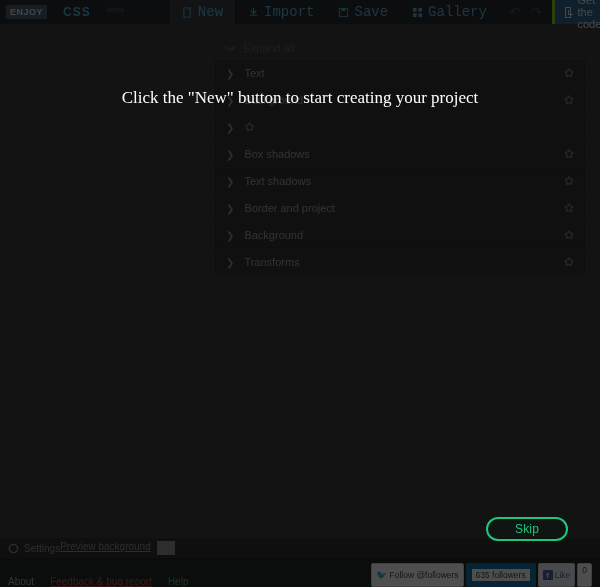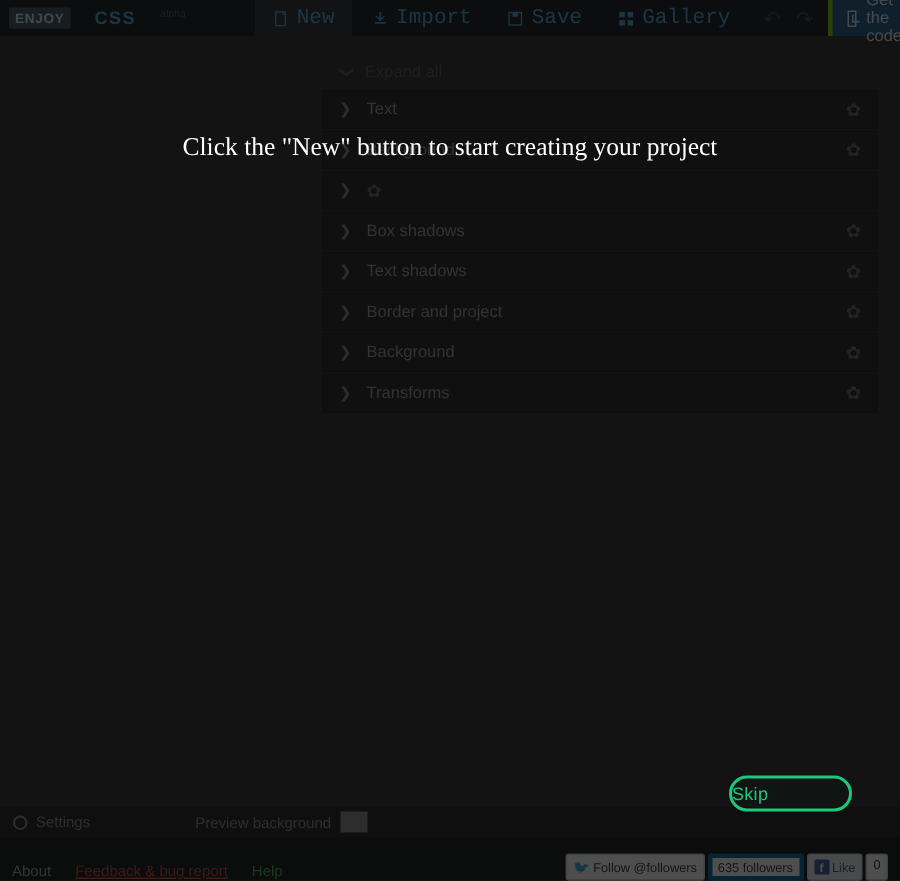--- a/index.html
+++ b/index.html
@@ -29,41 +29,41 @@
   .expand-all { display: flex; align-items: center; gap: 8px; color: #555; font-size: 11px; padding: 6px 12px; cursor: pointer; }
   .expand-all .chev { transform: rotate(90deg); display:inline-block; color:#555; font-size: 10px;}
   .panel-row { background: #232323; border: 1px solid #1a1a1a; height: 26px; display: flex; align-items: center; padding: 0 10px; margin-bottom: 1px; cursor: pointer; }
   .panel-row .chev { color: #888; font-size: 10px; margin-right: 10px; }
   .panel-row .label { color: #9a9a9a; font-size: 11px; flex: 1; }
   .panel-row .gear { color: #666; font-size: 12px; }
 
   
   .bottom-actions { position: absolute; left: 0; right: 0; bottom: 29px; height: 20px; background: #1e1e1e; display: flex; align-items: center; padding: 0 8px; font-size: 10px; color: #888; z-index: 4;}
   .settings { display: flex; align-items: center; gap: 5px; cursor: pointer; }
-  .preview-bg { margin-left: 70px; display:flex; align-items:flex-end; gap:6px; }
+  .preview-bg { display:flex; align-items:flex-start; gap:6px;text-decoration:underline; }
   .preview-swatch { width: 18px; height: 14px; background:#8a8a8a; cursor:pointer; }
 
   
   .footer { position: absolute; left:0; right:0; bottom:0; height:29px; background:#111315; display:flex; align-items:flex-end; padding:0 8px; font-size: 10px; z-index: 4;}
   .footer a { text-decoration:none; cursor:pointer; }
   .footer .about { color:#9aa0a6; margin-right: 16px;}
   .footer .feedback { color:#b94a3a; margin-right: 16px; text-decoration: underline;}
   .footer .help { color:#3fae5a; }
   .social { margin-left:auto; display:flex; gap:2px; }
   .tw-follow { background:#fff; color:#333; border:1px solid #ccc; border-radius:2px; padding:1px 4px; font-size:8.5px; display:flex; align-items:center; gap:2px;}
   .tw-bird { color:#1da1f2; font-size: 9px;}
-  .tw-count { background:#fff; color:#333; border:3px solid #0369a1; border-radius:2px; padding:1px 4px; font-size:8.5px;}
+  .tw-count { background:#fff; color:#333; border:6px solid #0369a1; border-radius:2px; padding:1px 4px; font-size:8.5px;}
   .fb-like { background:#eceff5; color:#3b5998; border:1px solid #cad4e7; border-radius:2px; padding:1px 4px; font-size:8.5px; display:flex; align-items:center; gap:2px;}
   .fb-icon{ background:#3b5998; color:#fff; width:10px; height:10px; font-size:8px; display:inline-flex; align-items:center; justify-content:center; border-radius:1px; font-weight:bold;}
   .fb-count { background:#fff; color:#333; border:1px solid #ccc; border-radius:2px; padding:1px 4px; font-size:8.5px;}
 
   
   .overlay { position:absolute; inset:0; background: rgba(10,10,10,0.72); z-index: 10; }
   .overlay-text { position:absolute; top: 88px; left: 0; right: 0; text-align:center; color:#fff; font-family: Georgia, 'Times New Roman', serif; font-size: 17px; }
-  .skip-btn { position:absolute; right: 32px; bottom: 46px; width: 82px; height: 24px; border: 2px solid #1ec77a; border-radius: 12px; color:#1ec77a; font-size: 12px; display:flex; align-items:center; justify-content:flex-start; font-family: Arial; cursor:pointer; background: rgba(0,30,20,0.15); letter-spacing: 0.2px;}
+  .skip-btn { position:absolute; right: 32px; bottom: 46px; width: 82px; height: 24px; border: 2px solid #1ec77a; border-radius: 12px; color:#1ec77a; font-size: 12px; display:flex; align-items:center; justify-content:center; font-family: Arial; cursor:pointer; background: rgba(0,30,20,0.15); letter-spacing: 0.2px;}
 
   
   .nav-item.highlight { position: relative; z-index: 12; background:#2a2e32; }
 
   svg { display:block; }
 </style>
 </head>
 <body>
 
 <div class="topbar">

